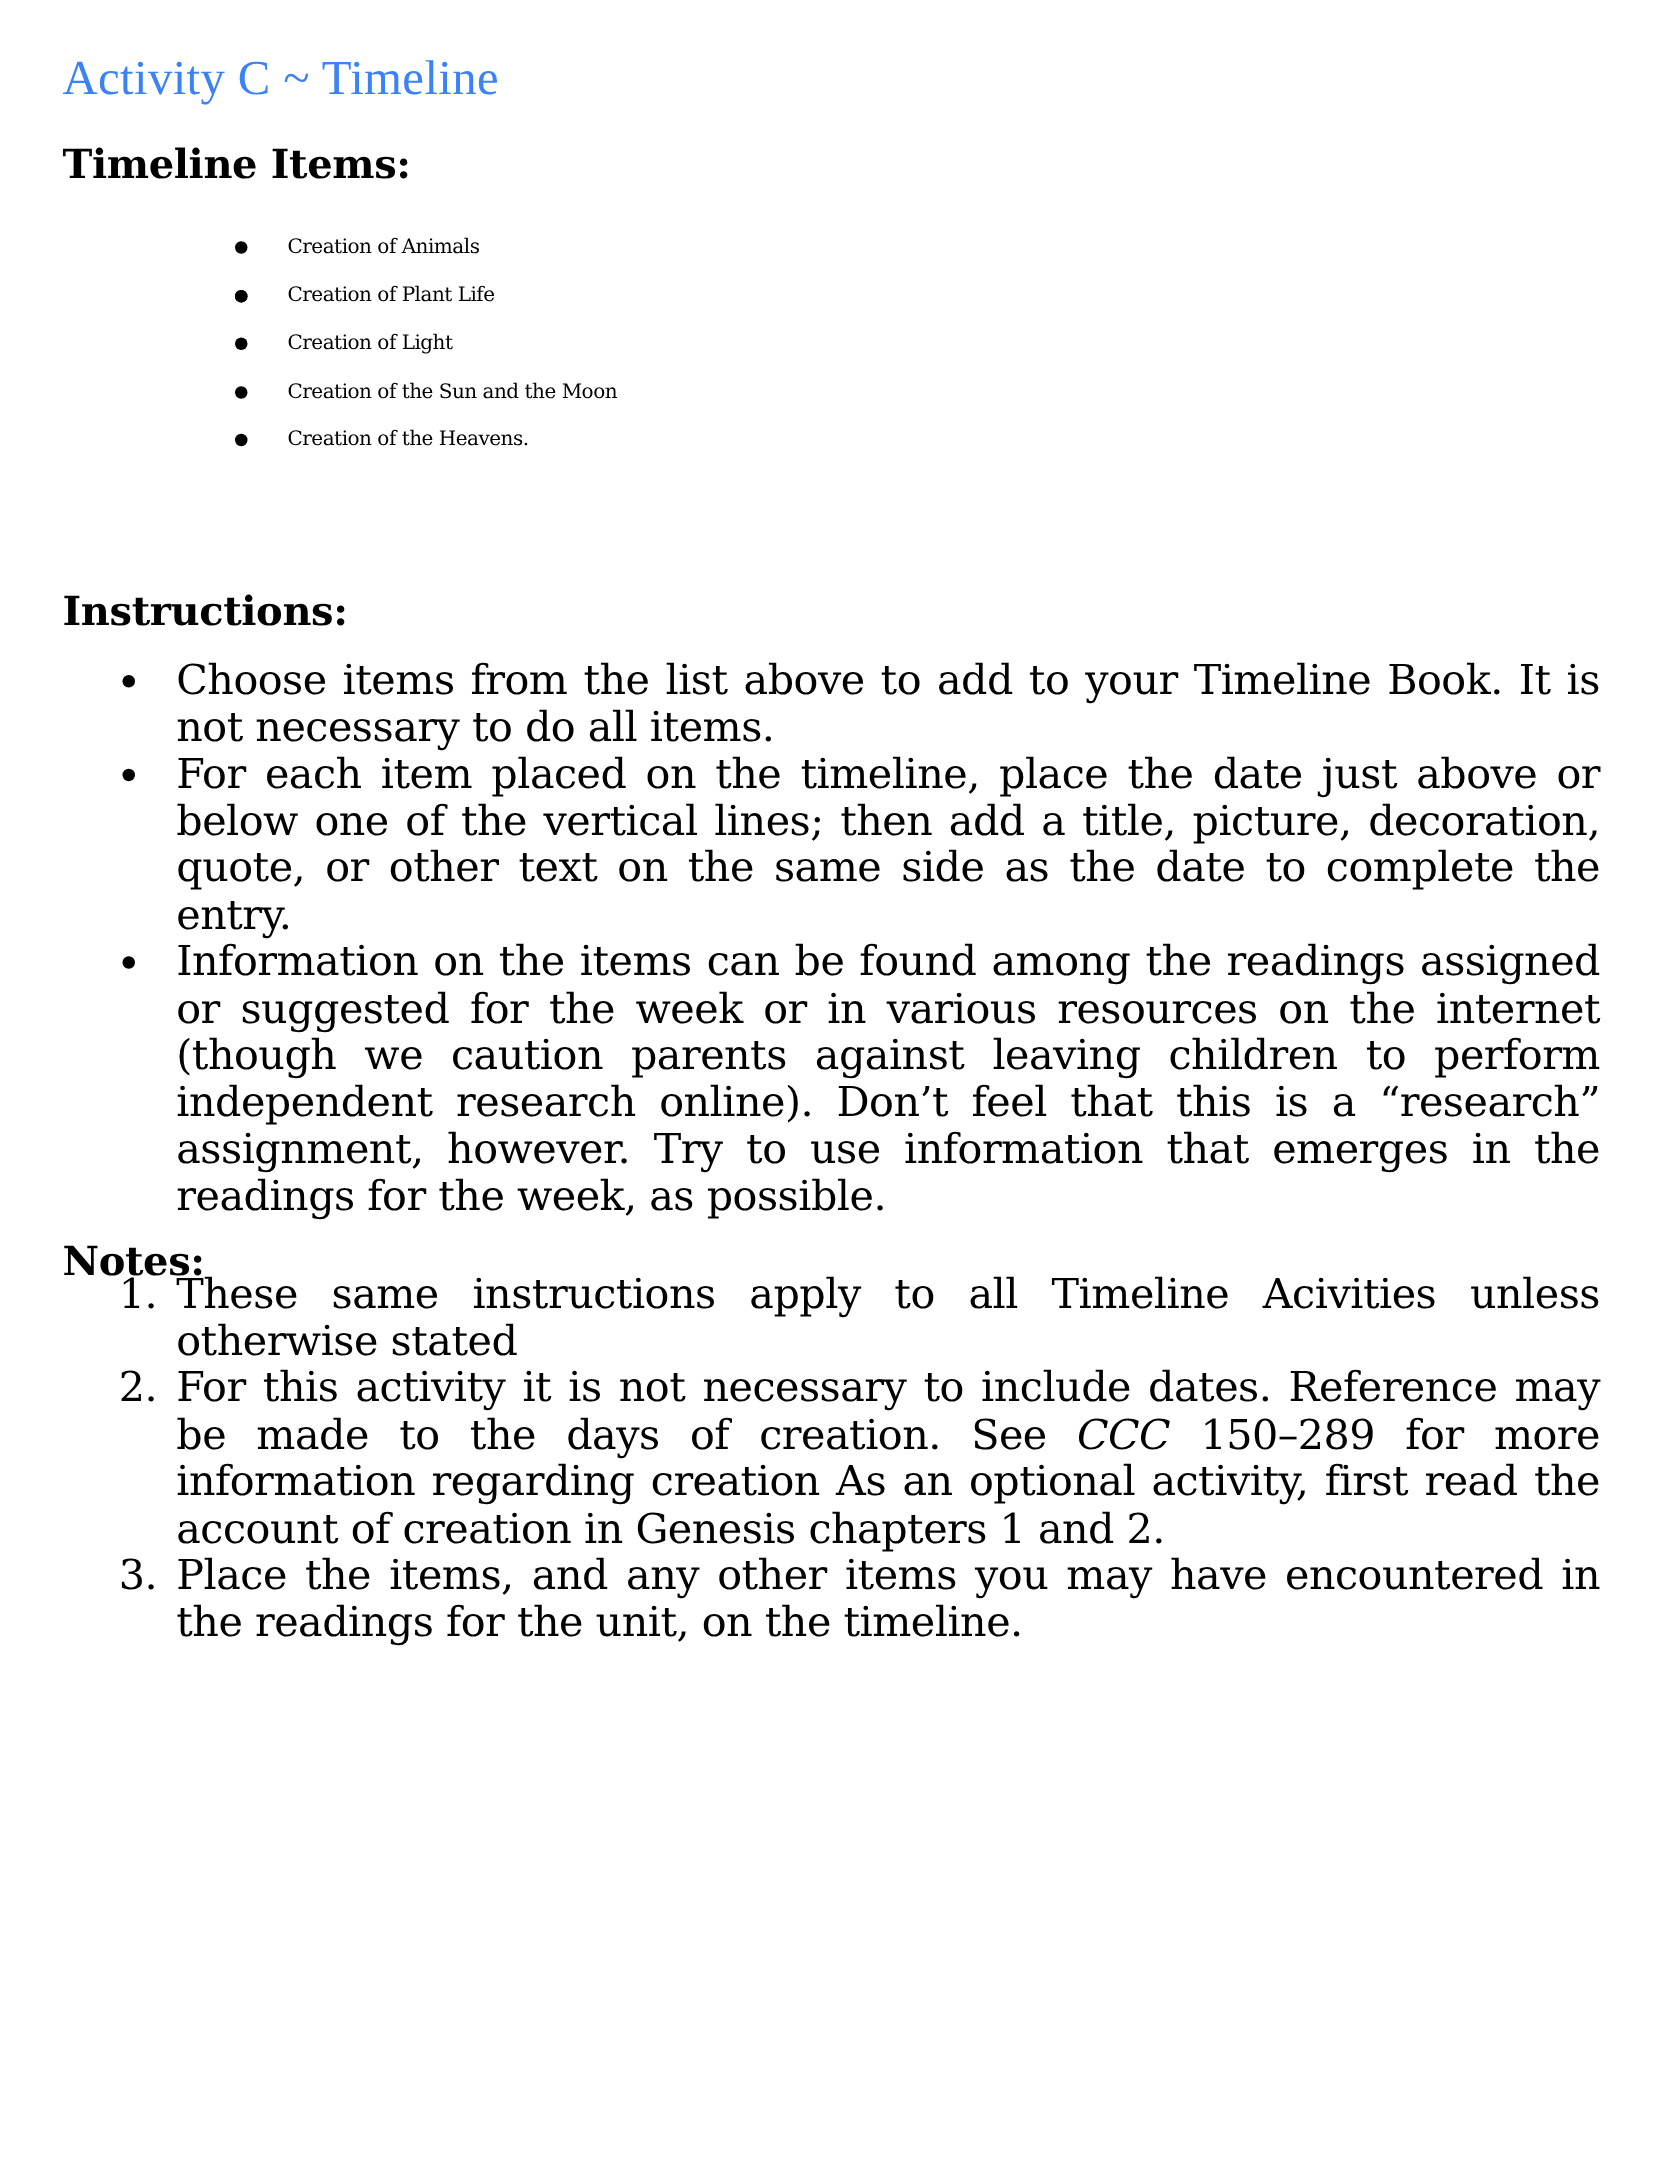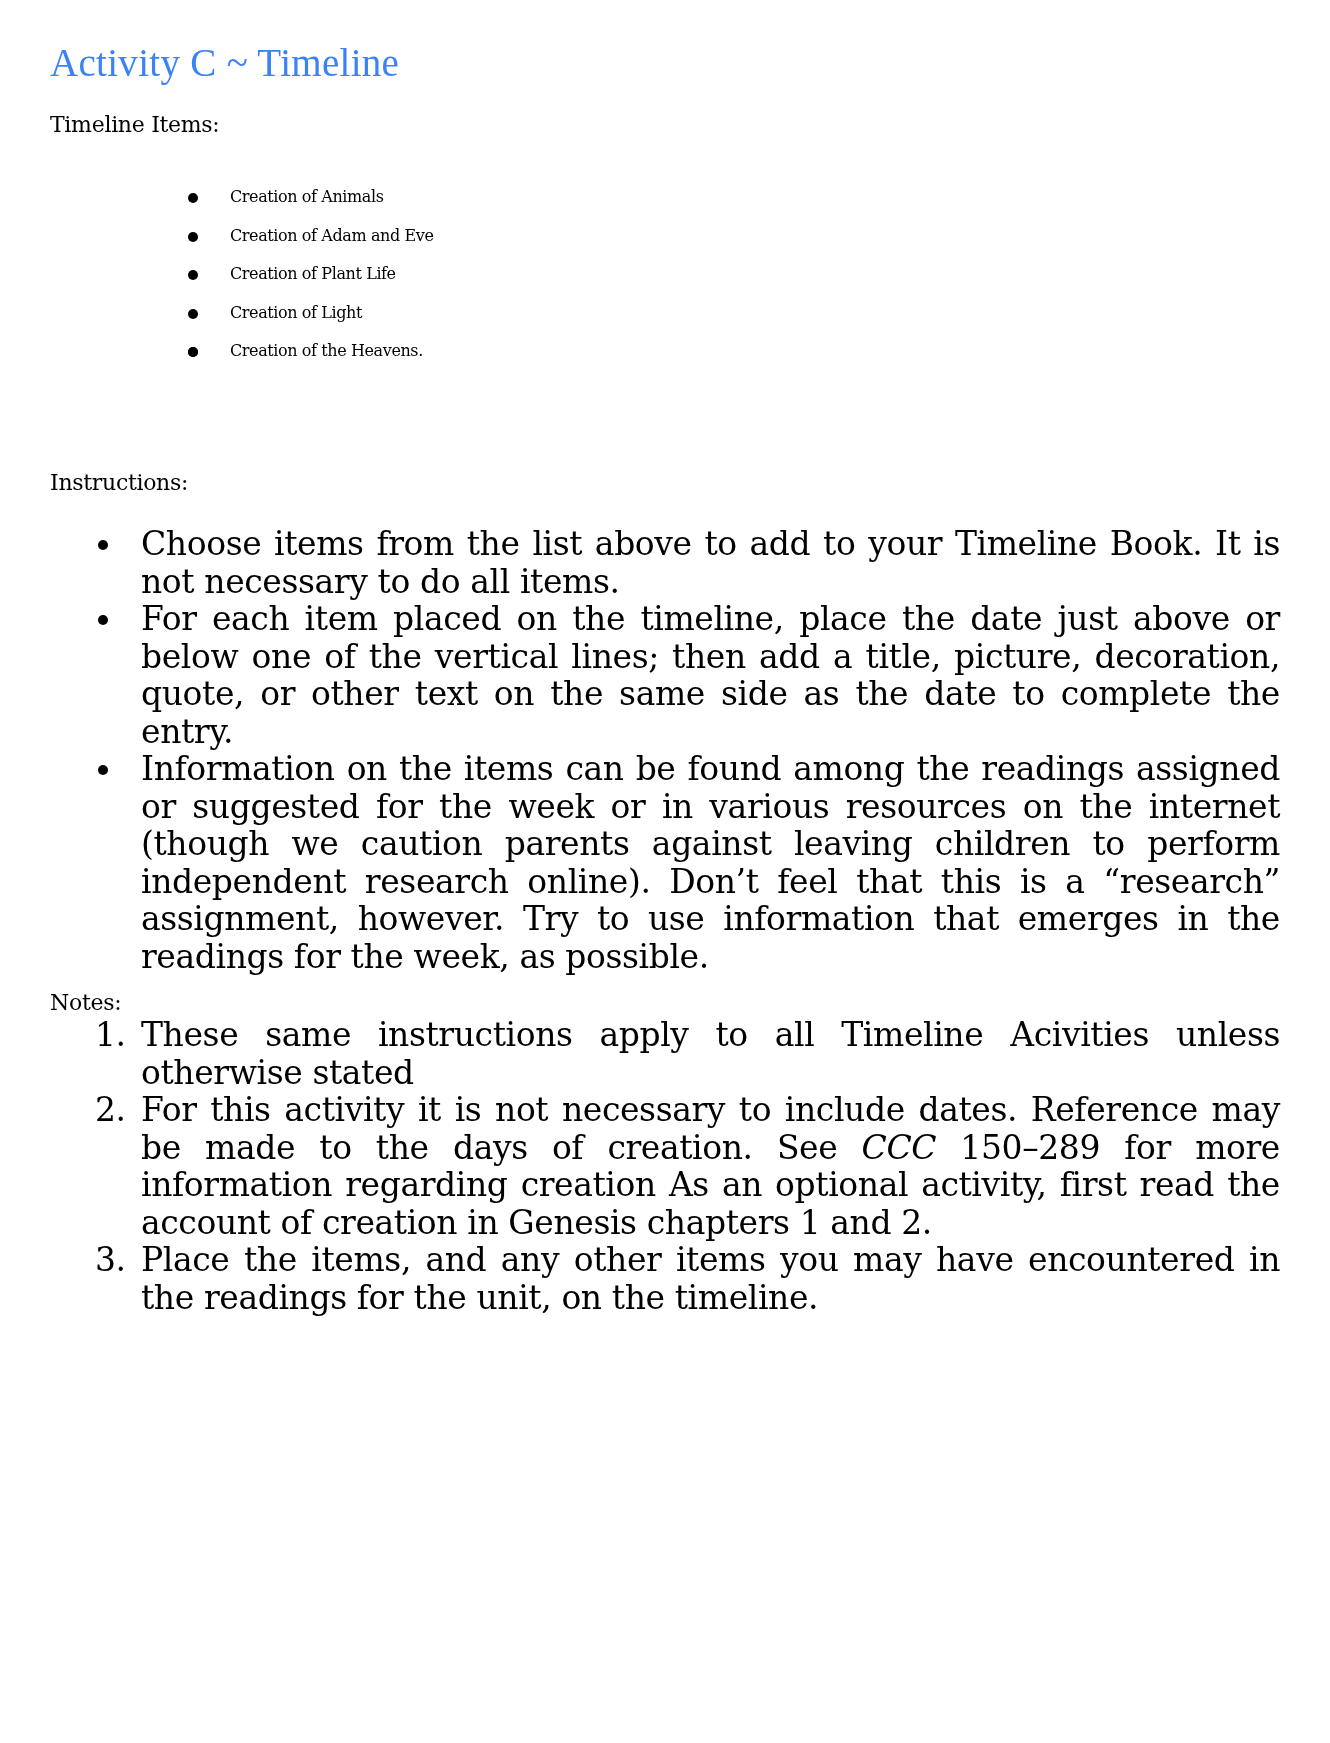--- a/index.html
+++ b/index.html
@@ -9,22 +9,22 @@
     color: #000000;
   }
   .title {
     position: absolute; left: 50px; top: 40px;
     font-family: "Liberation Serif", serif;
     font-size: 39px; color: #3b82f6; font-weight: normal;
     margin: 0; letter-spacing: 0.3px;
   }
   .h2 {
     position: absolute; left: 50px; margin: 0;
-    font-family: "DejaVu Serif", serif; font-weight: normal;
-    font-size: 22px; letter-spacing: -0.3px;
+    font-family: "DejaVu Serif", serif; font-weight: bold;
+    font-size: 32px; letter-spacing: -0.3px;
   }
   ul, ol { margin: 0; padding: 0; list-style: none; position: absolute; }
   .items { left: 185px; top: 178px; }
   .items li {
     position: relative; font-size: 16px; line-height: 38.5px;
     padding-left: 45px; letter-spacing: -0.4px;
   }
   .items li .bullet {
     position: absolute; left: 3px; top: 15px; width: 10px; height: 10px;
     background: #000; border-radius: 50%;
@@ -45,24 +45,24 @@
   .ital { font-style: italic; }
 </style>
 </head>
 <body>
 
 <h1 class="title">Activity C ~ Timeline</h1>
 
 <h2 class="h2" style="top:112px">Timeline Items:</h2>
 <ul class="items">
   <li><span class="bullet"></span><span>Creation of Animals</span></li>
-  <li><span class="bullet"></span><span>Creation of Adam and Eve</span></li>
+  <li><span class="bullet"></span></li>
   <li><span class="bullet"></span><span>Creation of Plant Life</span></li>
   <li><span class="bullet"></span><span>Creation of Light</span></li>
-  <li><span class="bullet"></span></li>
+  <li><span class="bullet"></span><span>Creation of the Sun and the Moon</span></li>
   <li><span class="bullet"></span><span>Creation of the Heavens.</span></li>
 </ul>
 
 <h2 class="h2" style="top:470px">Instructions:</h2>
 <ul class="instr">
   <li><span class="bullet"></span><span>Choose items from the list above to add to your Timeline Book.  It is not necessary to do all items.</span></li>
   <li><span class="bullet"></span><span>For each item placed on the timeline, place the date just above or below one of the vertical lines; then add a title, picture, decoration, quote, or other text on the same side as the date to complete the entry.</span></li>
   <li><span class="bullet"></span><span>Information on the items can be found among the readings assigned or suggested for the week or in various resources on the internet (though we caution parents against leaving children to perform independent research online).  Don’t feel that this is a “research” assignment, however.  Try to use information that emerges in the readings for the week, as possible.</span></li>
 </ul>
 

